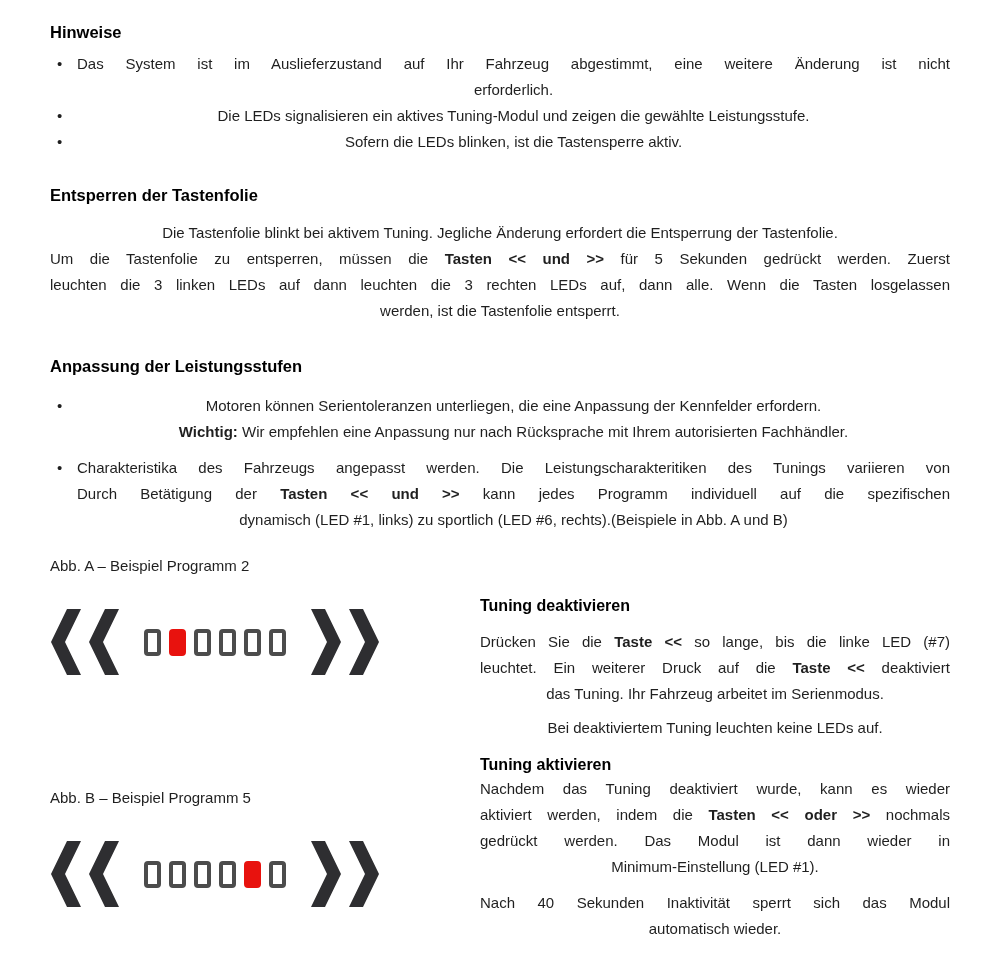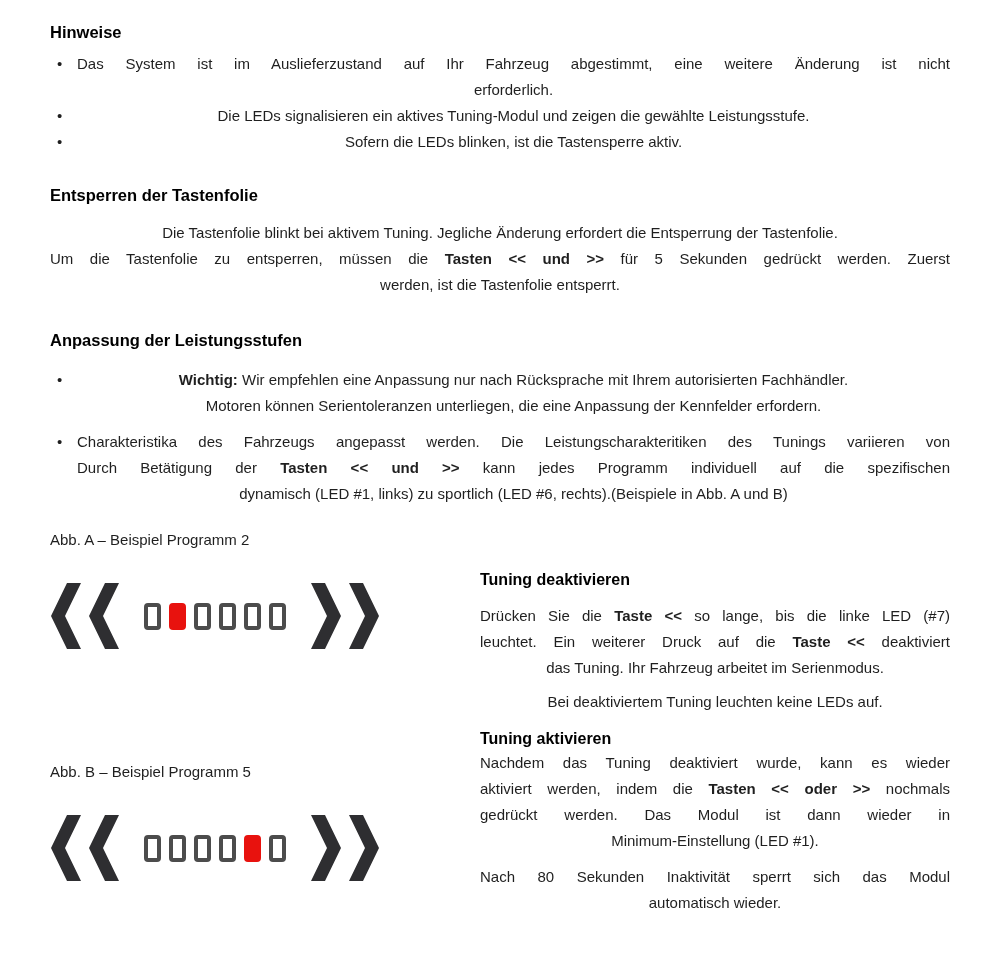--- a/index.html
+++ b/index.html
@@ -81,31 +81,32 @@
         <div class="lline"><span>Sofern die LEDs blinken, ist die Tastensperre aktiv.</span></div>
       </div>
     </div>
   </div>
 
   <h2 class="h-entsperren">Entsperren der Tastenfolie</h2>
 
   <div class="entsperren-body body-text">
     <div class="lline"><span>Die Tastenfolie blinkt bei aktivem Tuning. Jegliche Änderung erfordert die Entsperrung der Tastenfolie.</span></div>
     <div class="jline"><span>Um die Tastenfolie zu entsperren, müssen die </span><b>Tasten &lt;&lt; und &gt;&gt;</b><span> für 5 Sekunden gedrückt werden. Zuerst</span></div>
+    <div class="jline"><span>leuchten die 3 linken LEDs auf dann leuchten die 3 rechten LEDs auf, dann alle. Wenn die Tasten losgelassen</span></div>
     <div class="lline"><span>werden, ist die Tastenfolie entsperrt.</span></div>
   </div>
 
   <h2 class="h-anpassung">Anpassung der Leistungsstufen</h2>
 
   <div class="bullets anpassung-bullets">
     <div class="bitem">
       <span class="bmark">•</span>
       <div class="bcontent">
+        <div class="lline"><span>Motoren können Serientoleranzen unterliegen, die eine Anpassung der Kennfelder erfordern.</span></div>
         <div class="lline"><b>Wichtig:</b><span> Wir empfehlen eine Anpassung nur nach Rücksprache mit Ihrem autorisierten Fachhändler.</span></div>
-        <div class="lline"><span>Motoren können Serientoleranzen unterliegen, die eine Anpassung der Kennfelder erfordern.</span></div>
       </div>
     </div>
     <div class="bitem">
       <span class="bmark">•</span>
       <div class="bcontent">
         <div class="jline"><span>Charakteristika des Fahrzeugs angepasst werden. Die Leistungscharakteritiken des Tunings variieren von</span></div>
         <div class="jline"><span>Durch Betätigung der </span><b>Tasten &lt;&lt; und &gt;&gt;</b><span> kann jedes Programm individuell auf die spezifischen</span></div>
         <div class="lline"><span>dynamisch (LED #1, links) zu sportlich (LED #6, rechts).(Beispiele in Abb. A und B)</span></div>
       </div>
     </div>
@@ -167,19 +168,19 @@
       </div>
 
       <h3 class="h-aktivieren">Tuning aktivieren</h3>
       <div class="p3">
         <div class="jline"><span>Nachdem das Tuning deaktiviert wurde, kann es wieder</span></div>
         <div class="jline"><span>aktiviert werden, indem die </span><b>Tasten &lt;&lt; oder &gt;&gt;</b><span> nochmals</span></div>
         <div class="jline"><span>gedrückt werden. Das Modul ist dann wieder in</span></div>
         <div class="lline"><span>Minimum-Einstellung (LED #1).</span></div>
       </div>
       <div class="p4">
-        <div class="jline"><span>Nach 80 Sekunden Inaktivität sperrt sich das Modul</span></div>
+        <div class="jline"><span>Nach 40 Sekunden Inaktivität sperrt sich das Modul</span></div>
         <div class="lline"><span>automatisch wieder.</span></div>
       </div>
     </div>
 
   </div>
 </div>
 
 </body></html>

